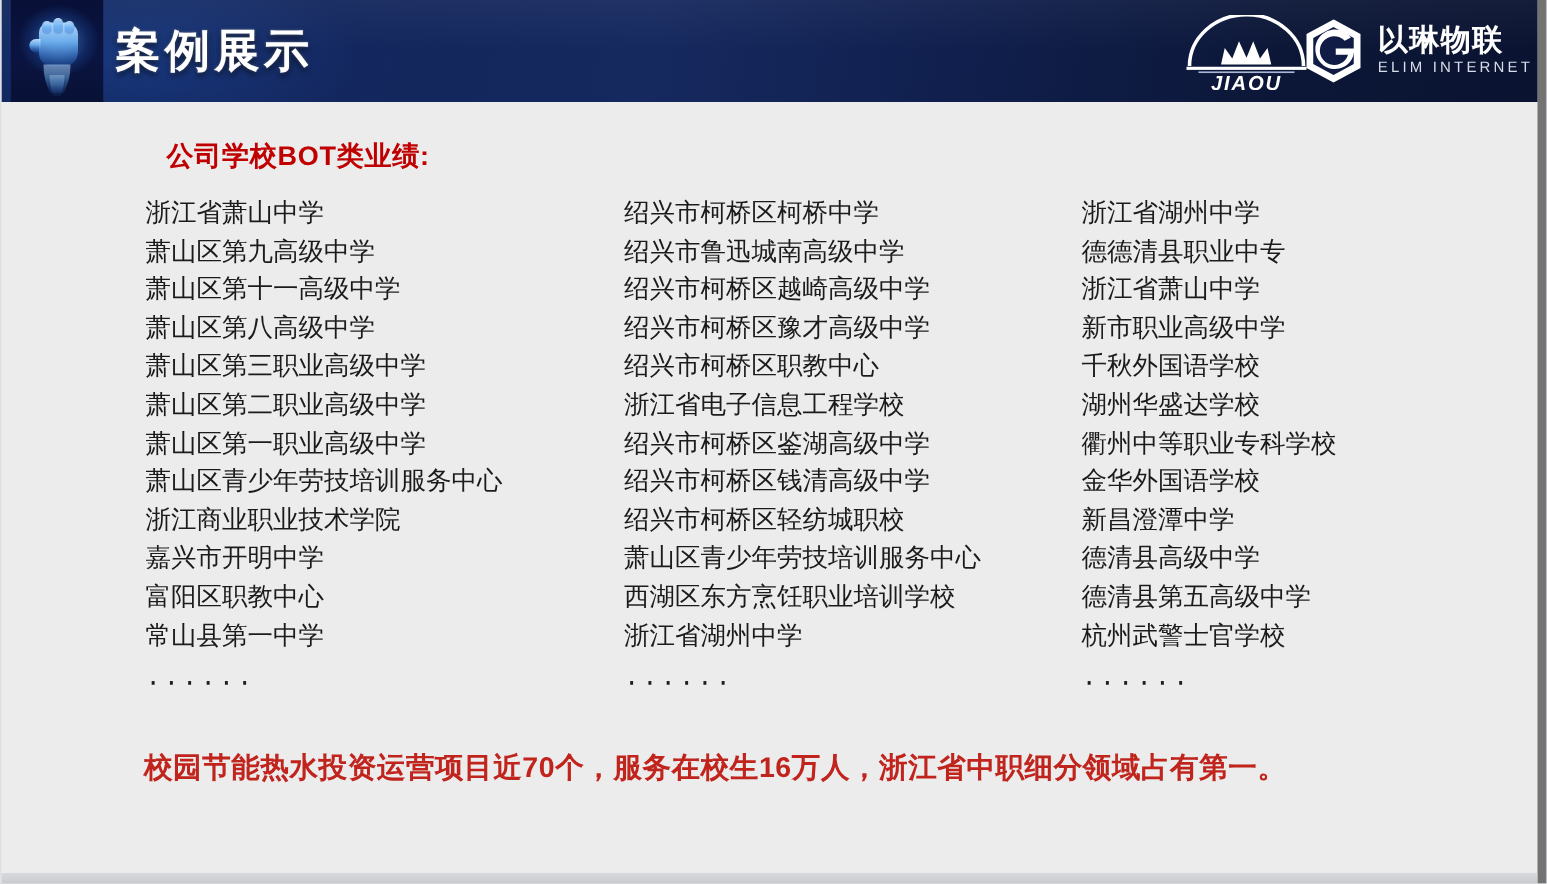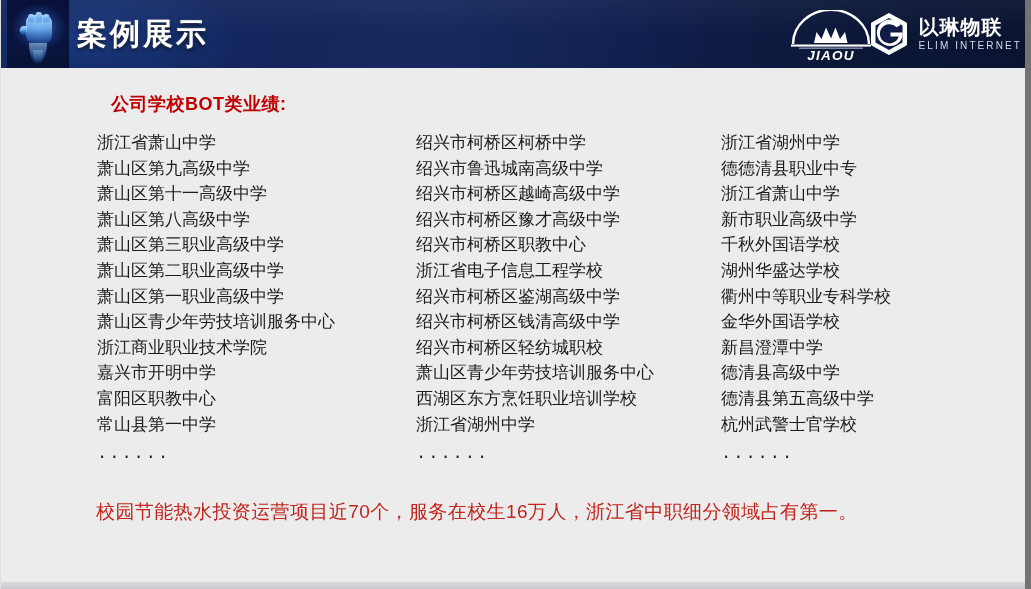--- a/index.html
+++ b/index.html
@@ -158,20 +158,21 @@
   }
 
   .footnote {
     position: absolute;
     left: 95px;
     top: 499px;
     font-size: 19px;
     color: #c0241c;
     letter-spacing: 0.4px;
     white-space: nowrap;
+    font-weight: bold;
   }
 </style>
 </head>
 <body>
 
 <div class="slide">
 
   <div class="header">
     <div class="header-sheen"></div>
 

